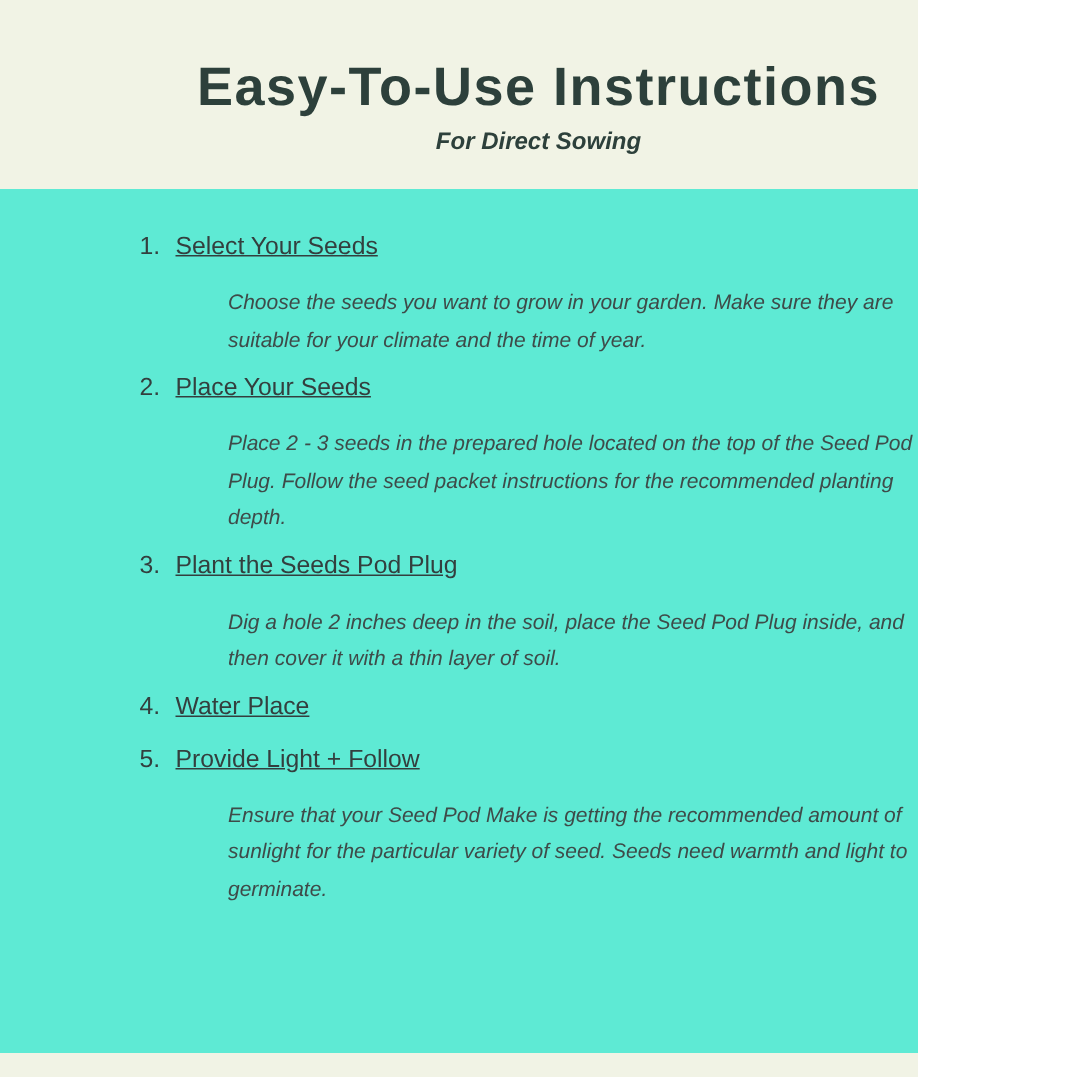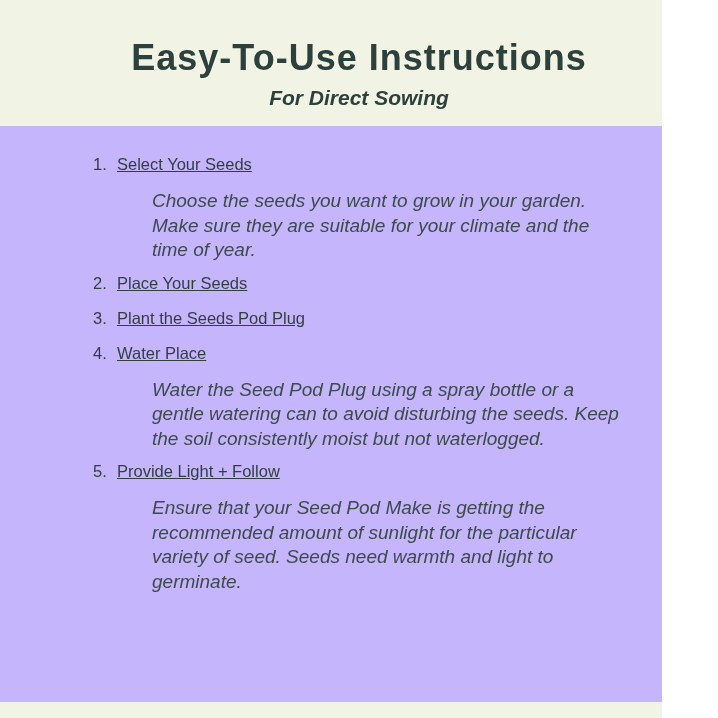--- a/index.html
+++ b/index.html
@@ -2,23 +2,23 @@
 <html><head>
 <meta charset="utf-8">
 <style>
   html, body {
     margin: 0;
     padding: 0;
     background: #ffffff;
   }
   .page {
     position: relative;
-    width: 662px;
+    width: 612px;
     height: 718px;
-    background: #c4b5fd;
+    background: #5eead4;
     font-family: "Liberation Sans", sans-serif;
     overflow: hidden;
   }
   .header-band {
     box-sizing: border-box;
     width: 718px;
     height: 126px;
     background: #f1f3e5;
     text-align: center;
     padding-top: 38px;
@@ -26,21 +26,21 @@
   .page-title {
     margin: 0;
     font-size: 36px;
     font-weight: 600;
     letter-spacing: 1px;
     color: #2d403b;
     line-height: 1.1;
   }
   .page-subtitle {
     margin: 8px 0 0 0;
-    font-size: 21px;
+    font-size: 16px;
     font-style: italic;
     font-weight: 700;
     color: #2d403b;
   }
   .steps {
     box-sizing: border-box;
     padding: 28px 60px 0 93px;
   }
   .step-heading {
     display: flex;
@@ -55,21 +55,21 @@
     flex: 0 0 auto;
     width: 24px;
   }
   .step-title {
     flex: 1 1 auto;
     text-decoration: underline;
   }
   .step-desc {
     margin: 0 0 10px 59px;
     width: 478px;
-    font-size: 19px;
+    font-size: 14px;
     font-style: italic;
     color: #3e4b49;
     line-height: 24.5px;
   }
   .footer-band {
     position: absolute;
     left: 0;
     bottom: 0;
     width: 718px;
     height: 16px;
@@ -94,35 +94,36 @@
         <span class="step-title">Select Your Seeds</span>
       </div>
       <p class="step-desc">Choose the seeds you want to grow in your garden. Make sure they are suitable for your climate and the time of year.</p>
     </div>
 
     <div class="step">
       <div class="step-heading">
         <span class="step-number">2.</span>
         <span class="step-title">Place Your Seeds</span>
       </div>
+      <p class="step-desc">Place 2 - 3 seeds in the prepared hole located on the top of the Seed Pod Plug. Follow the seed packet instructions for the recommended planting depth.</p>
     </div>
 
     <div class="step">
       <div class="step-heading">
         <span class="step-number">3.</span>
         <span class="step-title">Plant the Seeds Pod Plug</span>
       </div>
+      <p class="step-desc">Dig a hole 2 inches deep in the soil, place the Seed Pod Plug inside, and then cover it with a thin layer of soil.</p>
     </div>
 
     <div class="step">
       <div class="step-heading">
         <span class="step-number">4.</span>
         <span class="step-title">Water Place</span>
       </div>
-      <p class="step-desc">Water the Seed Pod Plug using a spray bottle or a gentle watering can to avoid disturbing the seeds. Keep the soil consistently moist but not waterlogged.</p>
     </div>
 
     <div class="step">
       <div class="step-heading">
         <span class="step-number">5.</span>
         <span class="step-title">Provide Light + Follow</span>
       </div>
       <p class="step-desc">Ensure that your Seed Pod Make is getting the recommended amount of sunlight for the particular variety of seed. Seeds need warmth and light to germinate.</p>
     </div>
 

